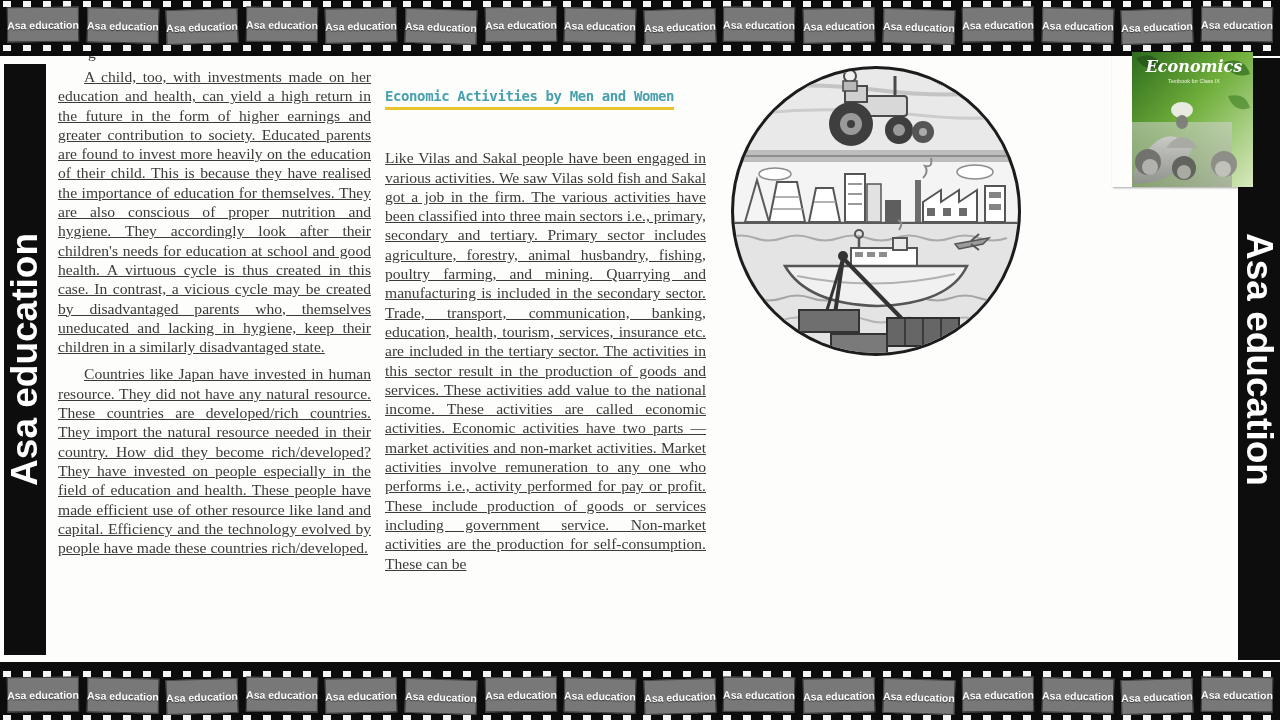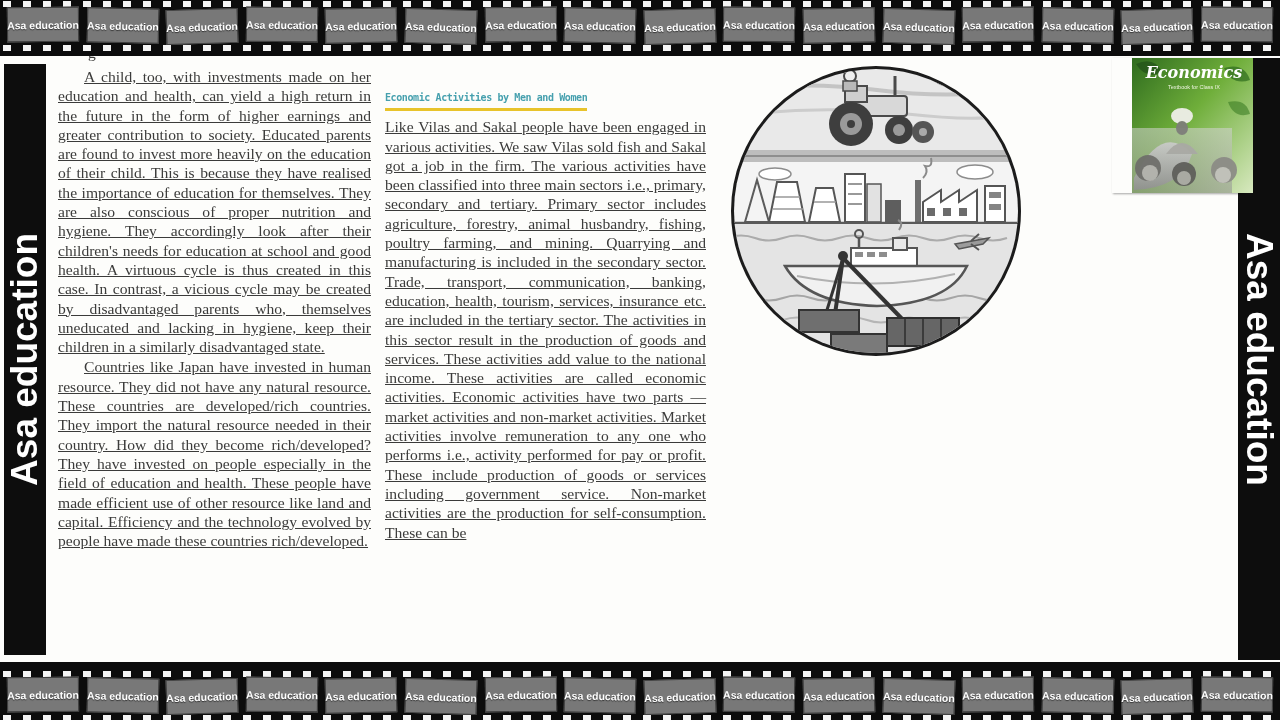--- a/index.html
+++ b/index.html
@@ -24,34 +24,34 @@
   .sidebar{position:absolute;background:#0d0d0d;display:flex;align-items:center;justify-content:center;}
   .sidebar.left{left:4px;top:64px;width:42px;height:591px;}
   .sidebar.right{right:0;top:58px;width:42px;height:602px;}
   .sidebar span{color:#fff;font-family:"Liberation Sans",sans-serif;font-weight:700;
                 font-size:37px;white-space:nowrap;writing-mode:vertical-rl;}
   .sidebar.left span{transform:rotate(180deg);}
 
   
   .col{position:absolute;color:#3b3b3a;font-size:15.6px;line-height:19.3px;text-align:justify;}
   .col p{margin:0;text-indent:26px;text-decoration:underline;}
-  .col p + p{margin-top:1px;}
+  .col p + p{margin-top:8px;}
   .col-left{left:58px;top:56px;width:313px;}
   .col-right{left:385px;top:86px;width:321px;}
   .fragment{height:11px;overflow:hidden;}
   .fragment span{display:block;margin-top:-13px;margin-left:30px;text-indent:0;}
   .col-right .heading{display:inline-block;font-family:"DejaVu Sans Mono",monospace;
-    font-weight:700;font-size:10px;letter-spacing:-0.4px;color:#46a0ae;
+    font-weight:700;font-size:14px;letter-spacing:-0.4px;color:#46a0ae;
     border-bottom:3px solid #e8c32b;padding-bottom:1px;margin:0 0 6px 0;text-indent:0;}
-  .col-right p.body{text-indent:0;}
+  .col-right p.body{text-indent:0;margin-top:32px;}
   .col-right p.tail{margin-top:15px;text-indent:0;}
 
   
   .illustration{position:absolute;left:727px;top:62px;width:298px;height:298px;}
-  .book-cover{position:absolute;left:1112px;top:58px;width:111px;height:135px;
+  .book-cover{position:absolute;left:1112px;top:52px;width:111px;height:135px;
               box-shadow:1px 1px 2px rgba(0,0,0,.35);padding-left:20px;}
 </style>
 </head>
 <body>
 
 <div id="stage">
 
   <div class="filmstrip top">
     <div class="sprockets"></div>
     <div class="frames">

